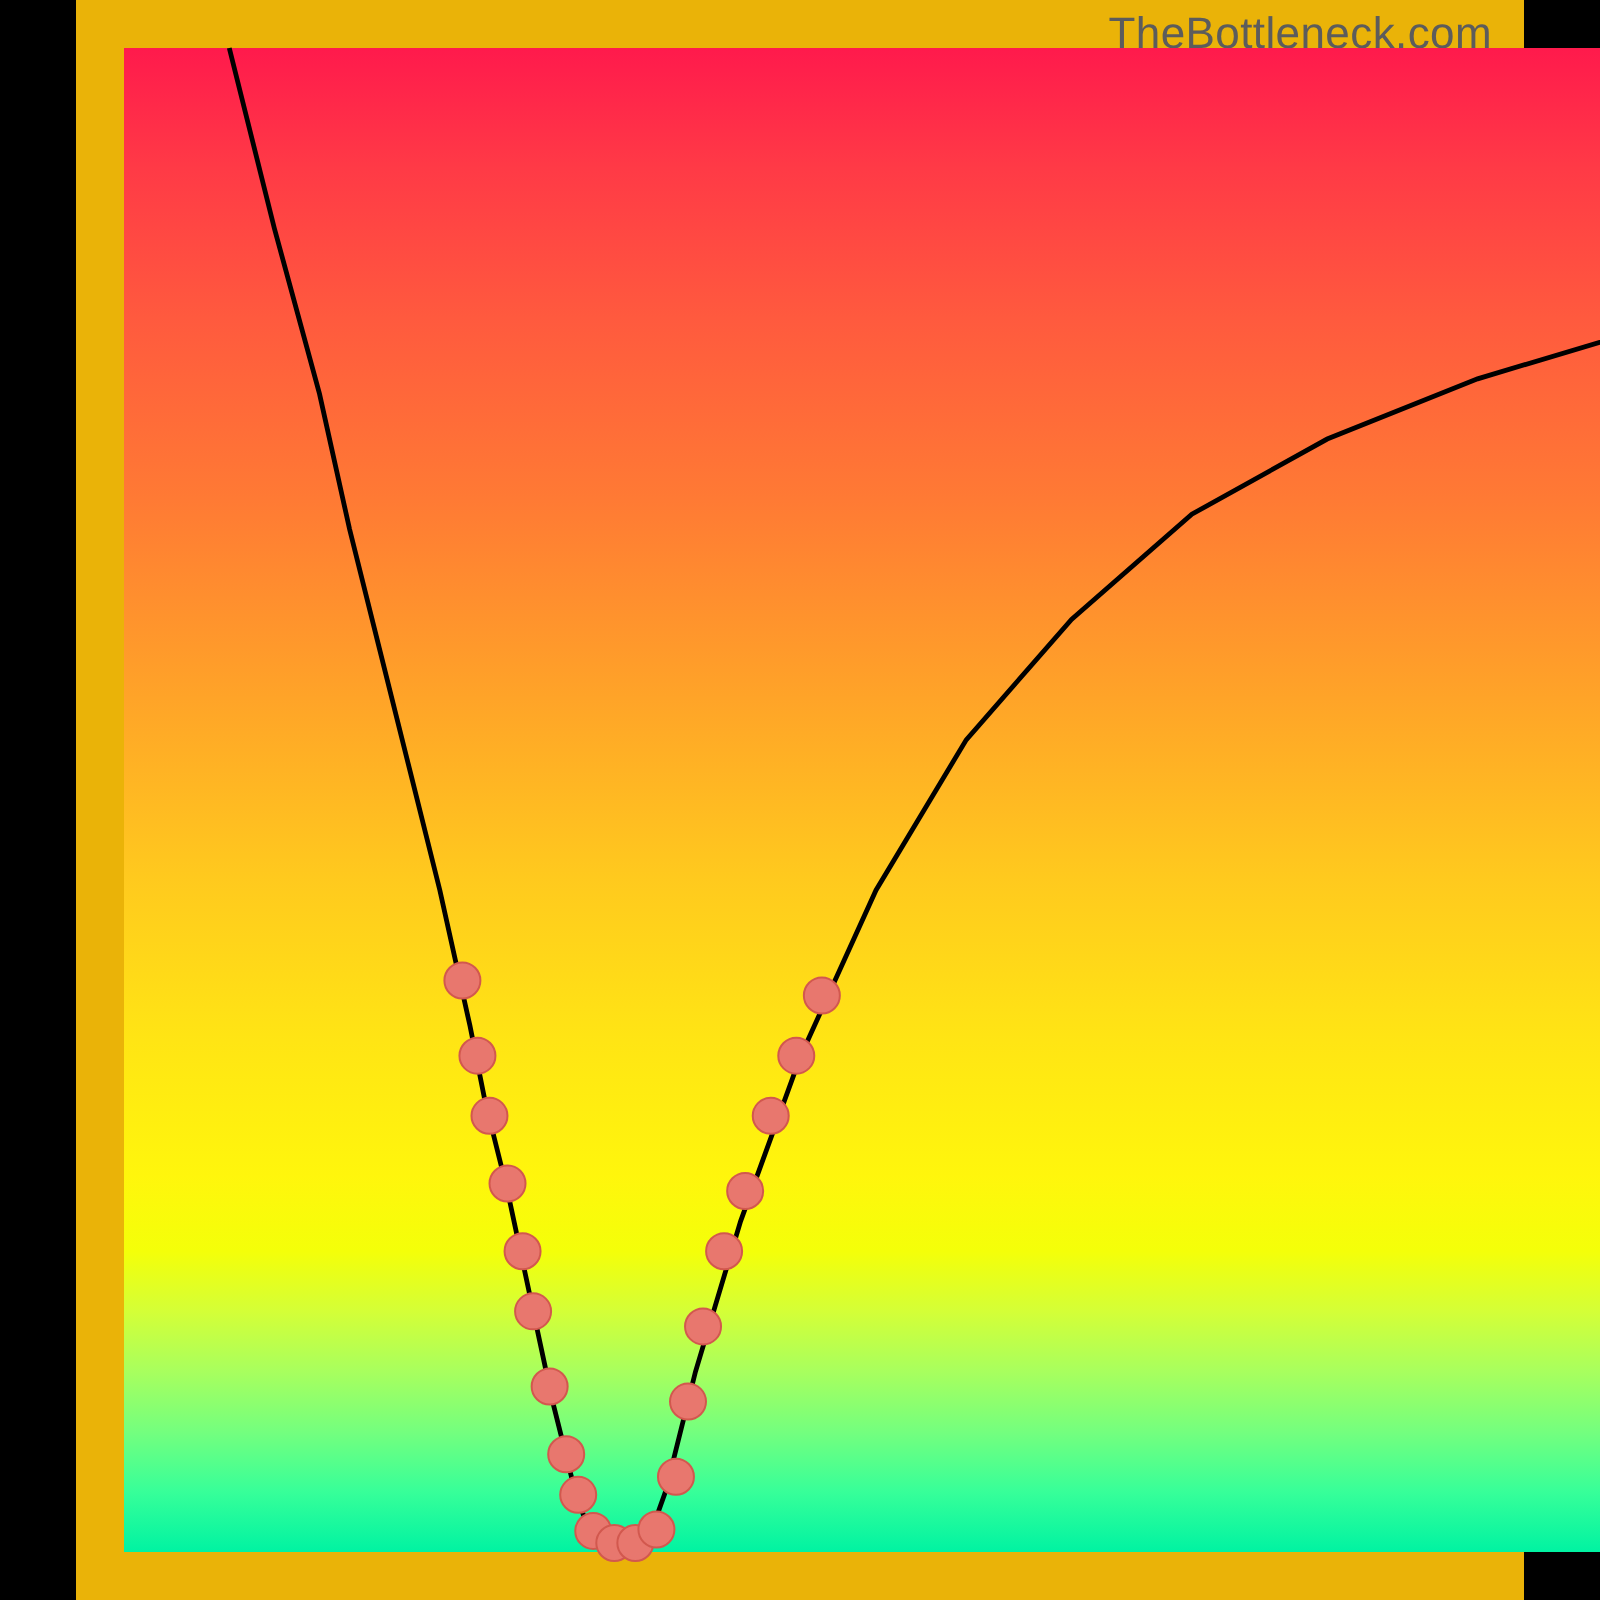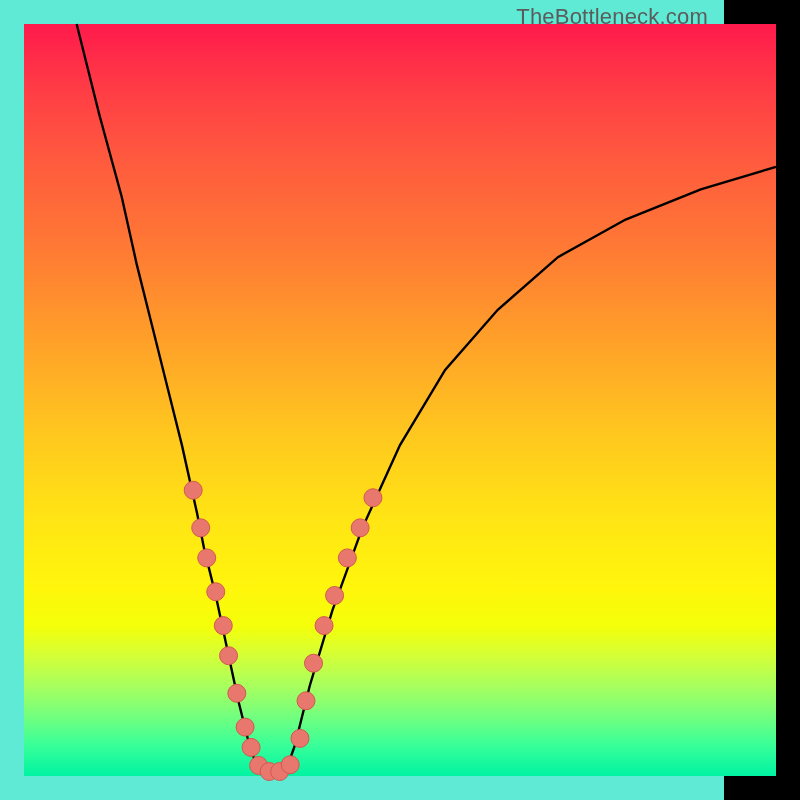--- a/index.html
+++ b/index.html
@@ -8,21 +8,22 @@
     width: 800px;
     height: 800px;
     background: #000;
     font-family: Arial, Helvetica, sans-serif;
     overflow: hidden;
   }
   .stage {
     position: relative;
     width: 724px;
     height: 800px;
-    background: #5eead4;
+    background: #eab308;
+    margin-left: 38px;
   }
   .frame {
     position: absolute;
     left: 24px;
     top: 24px;
     width: 752px;
     height: 752px;
     background: linear-gradient(to bottom,
       #ff1a4c 0%,
       #ff3a46 8%,

